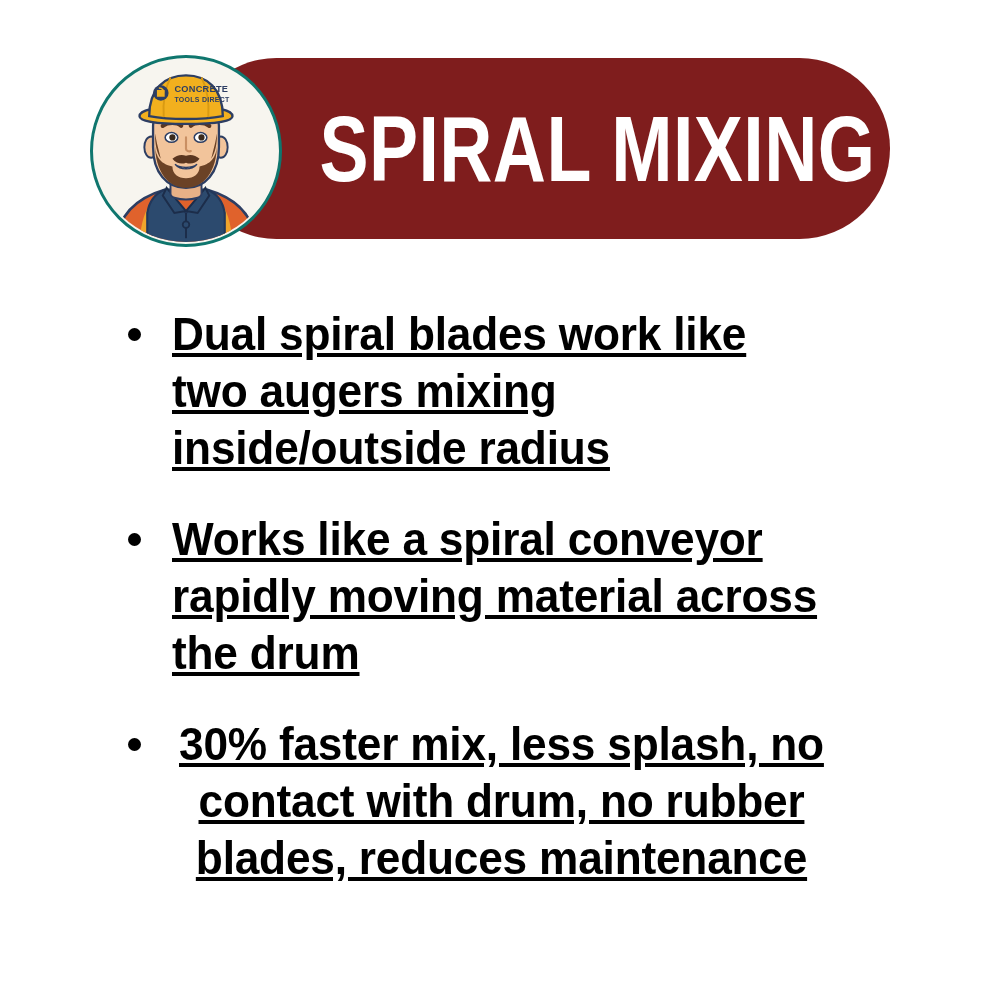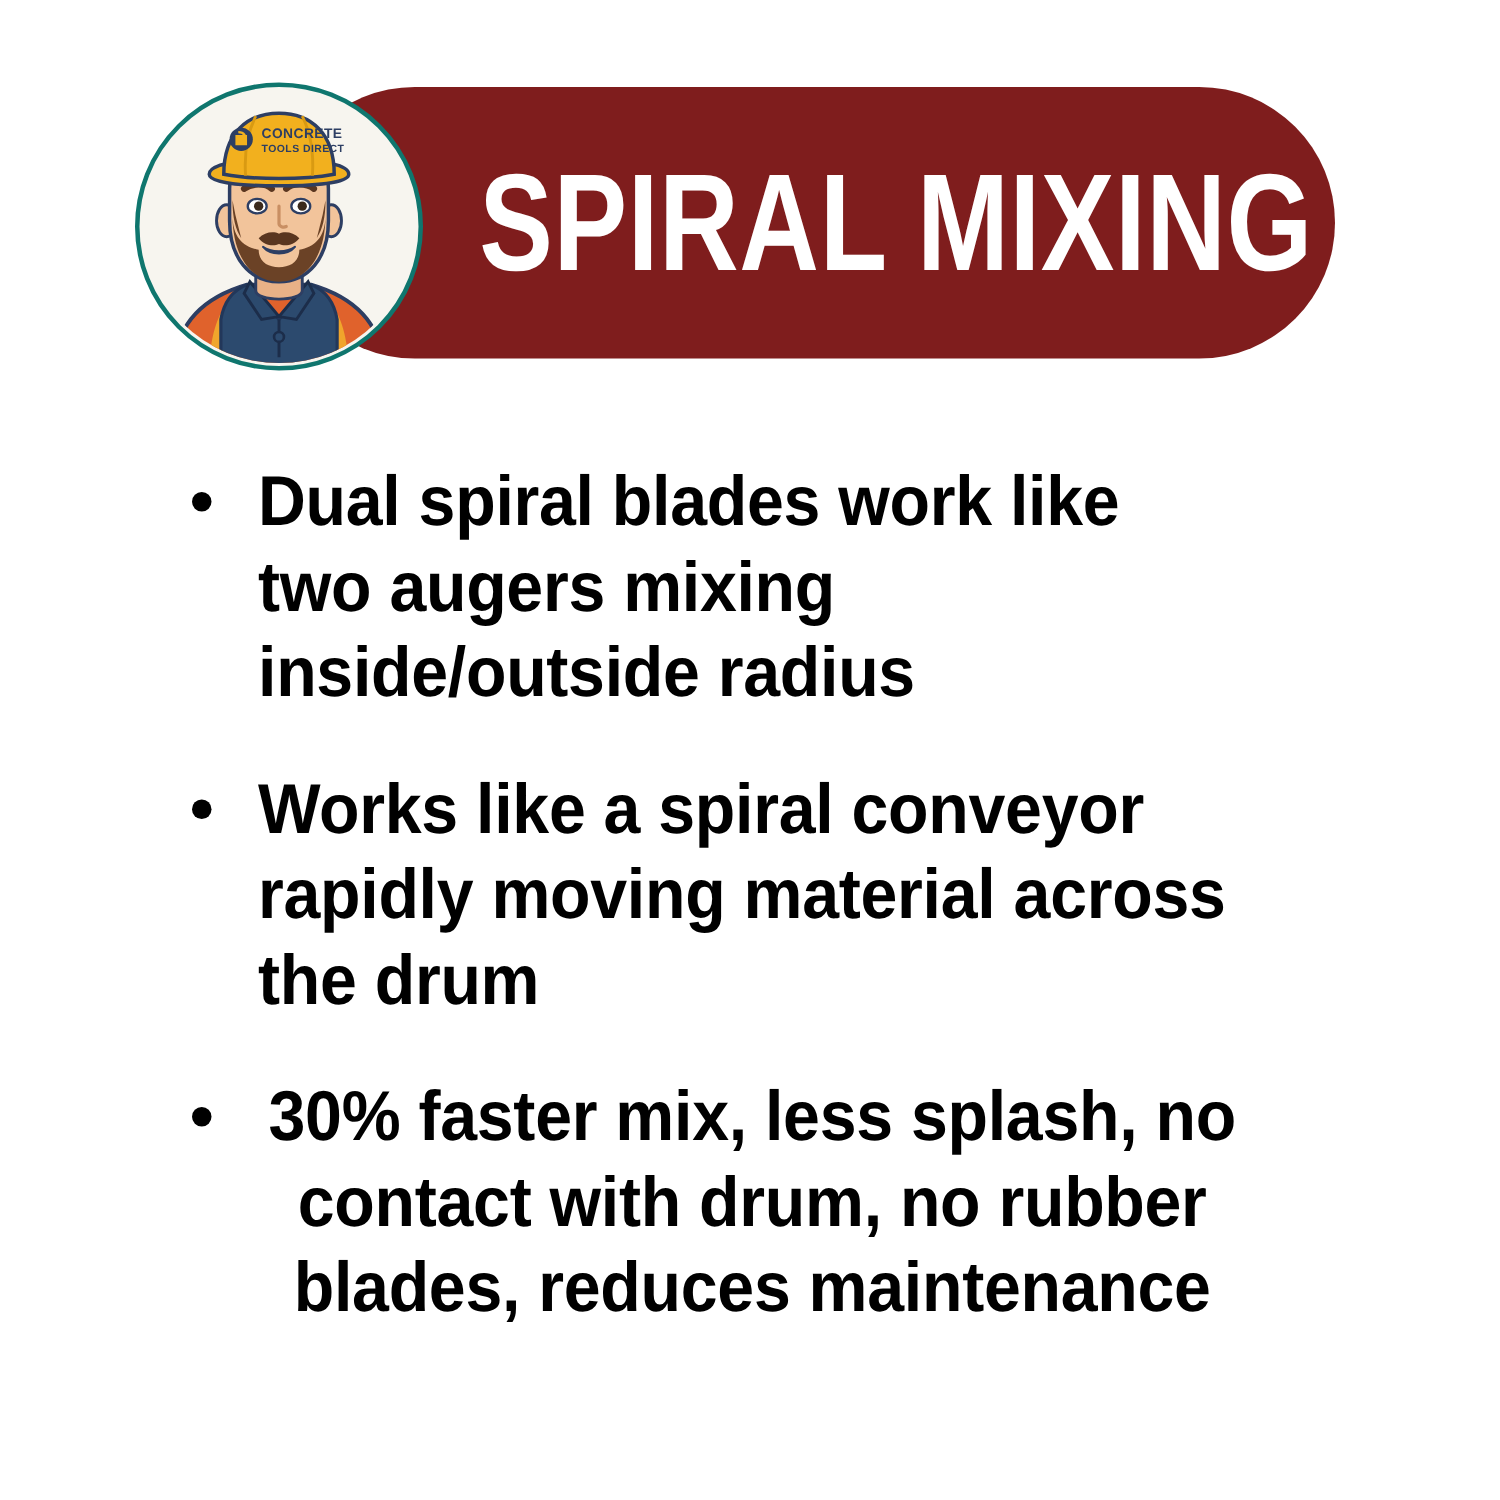--- a/index.html
+++ b/index.html
@@ -80,20 +80,21 @@
     position: absolute;
     left: 128px;
     top: 305px;
     width: 745px;
   }
 
   .bullet-item {
     display: flex;
     align-items: flex-start;
     margin-bottom: 34px;
+    text-decoration: underline;
   }
   .bullet-item:last-child { margin-bottom: 0; text-align: center; }
 
   .bullet-dot {
     flex: 0 0 auto;
     width: 13px;
     height: 13px;
     border-radius: 50%;
     background: #000000;
     margin-top: 23px;

